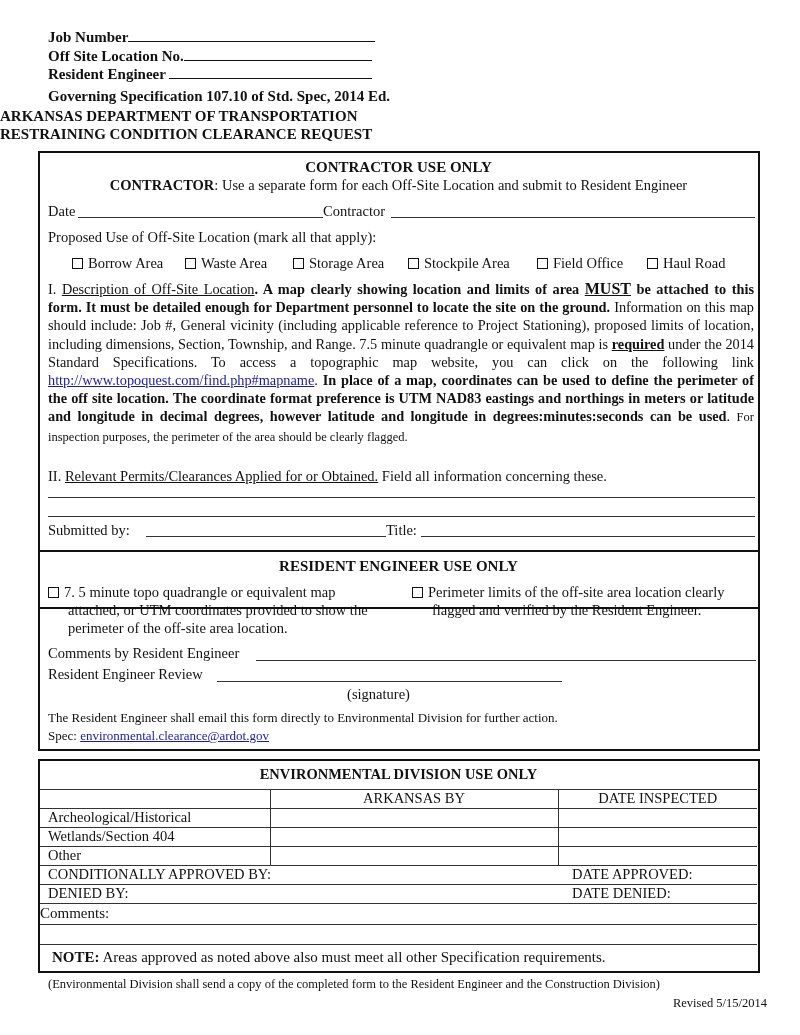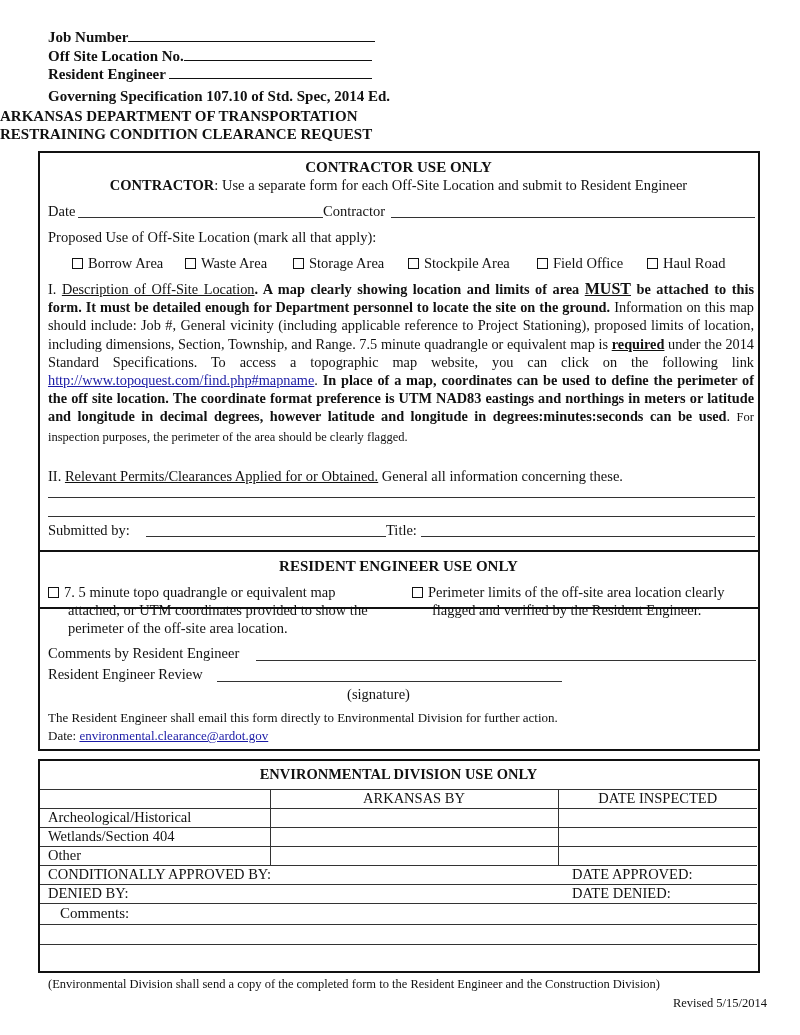--- a/index.html
+++ b/index.html
@@ -57,21 +57,21 @@
   <div class="abs" style="left:253px;top:102px"><span class="cb"></span><span>Storage Area</span></div>
   <div class="abs" style="left:368px;top:102px"><span class="cb"></span><span>Stockpile Area</span></div>
   <div class="abs" style="left:497px;top:102px"><span class="cb"></span><span>Field Office</span></div>
   <div class="abs" style="left:607px;top:102px"><span class="cb"></span><span>Haul Road</span></div>
 
   <div class="para" style="top:127px">
     <span>I.  </span><span class="u">Description of Off-Site Location</span><span class="b">. A map clearly showing location and limits of area </span><span class="small-caps">MUST</span><span class="b"> be attached to this form. It must be detailed enough for Department personnel to locate the site on the ground.</span><span> Information on this map should include:  Job #, General vicinity (including applicable reference to Project Stationing), proposed limits of location, including dimensions, Section, Township, and Range.  7.5 minute quadrangle or equivalent map is </span><span class="b u">required</span><span> under the 2014 Standard Specifications.  To access a topographic map website, you can click on the following link </span><a>http://www.topoquest.com/find.php#mapname</a><span>.  </span><span class="b">In place of a map, coordinates can be used to define the perimeter of the off site location.  The coordinate format preference is UTM NAD83 eastings and northings in meters or latitude and longitude in decimal degrees, however latitude and longitude in degrees:minutes:seconds can be used</span><span>.  </span><span style="font-size:12.5px">For inspection purposes, the perimeter of the area should be clearly flagged.</span>
   </div>
 
   <div class="abs" style="left:8px;top:315px">
-    <span>II. </span><span class="u">Relevant Permits/Clearances Applied for or Obtained.</span><span>  General all information concerning these.</span>
+    <span>II. </span><span class="u">Relevant Permits/Clearances Applied for or Obtained.</span><span>  Field all information concerning these.</span>
   </div>
   <div class="line" style="left:8px;width:707px;top:344px"></div>
   <div class="line" style="left:8px;width:707px;top:363px"></div>
   <div class="abs" style="left:8px;top:369px">Submitted by:</div>
   <div class="line" style="left:106px;width:240px;top:383px"></div>
   <div class="abs" style="left:346px;top:369px">Title:</div>
   <div class="line" style="left:381px;width:334px;top:383px"></div>
 </div>
 
 <div class="box" style="top:550px;height:201px">
@@ -82,21 +82,21 @@
   <div class="abs" style="left:372px;top:31px;width:345px;white-space:normal;line-height:18px;padding-left:20px;text-indent:-20px">
     <span class="cb"></span><span>Perimeter limits of the off-site area location clearly flagged and verified by the Resident Engineer.</span>
   </div>
   <div class="abs" style="left:8px;top:93px">Comments by Resident Engineer</div>
   <div class="line" style="left:216px;width:500px;top:108px"></div>
   <div class="abs" style="left:8px;top:114px">Resident Engineer Review</div>
   <div class="line" style="left:177px;width:345px;top:129px"></div>
   <div class="abs" style="left:0;width:677px;text-align:center;top:134px">(signature)</div>
   <div class="abs" style="left:8px;top:158px;font-size:13px">The Resident Engineer shall email this form directly to Environmental Division for further action.</div>
   <div class="abs" style="left:8px;top:176px;font-size:13px">
-    <span>Date: </span><a>environmental.clearance@ardot.gov</a>
+    <span>Spec: </span><a>environmental.clearance@ardot.gov</a>
   </div>
 </div>
 
 <div class="box" style="top:759px;height:214px">
   <table class="env-table">
     <tbody>
         <tr style="height:28px">
       <td colspan="3" class="sec-title" style="border-top:none;border-left:none;border-right:none">ENVIRONMENTAL DIVISION USE ONLY</td>
     </tr>
     <tr style="height:19px">
@@ -121,23 +121,26 @@
     </tr>
     <tr style="height:19px">
       <td colspan="2" class="caps" style="border-left:none;border-right:none"><span>CONDITIONALLY APPROVED BY:</span></td>
       <td class="caps" style="border-left:none;border-right:none;padding-left:14px"><span>DATE APPROVED:</span></td>
     </tr>
     <tr style="height:19px">
       <td colspan="2" class="caps" style="border-left:none;border-right:none"><span>DENIED BY:</span></td>
       <td class="caps" style="border-left:none;border-right:none;padding-left:14px"><span>DATE DENIED:</span></td>
     </tr>
     <tr style="height:21px">
-      <td colspan="3" style="border-left:none;border-right:none;padding-left:20px;font-size:15px"><span>Comments:</span></td>
+      <td colspan="3" style="border-left:none;border-right:none;padding-left:0;font-size:15px"><span>Comments:</span></td>
     </tr>
     <tr style="height:20px">
       <td colspan="3" style="border-left:none;border-right:none"></td>
+    </tr>
+    <tr style="height:26px">
+      <td colspan="3" style="border:none;font-size:15px;padding-left:12px"><span class="b">NOTE:</span><span>  Areas approved as noted above also must meet all other Specification requirements.</span></td>
     </tr>
   </tbody>
     </table>
 </div>
 
 <div class="abs" style="left:48px;top:977px;font-size:12.5px">(Environmental Division shall send a copy of the completed form to the Resident Engineer and the Construction Division)</div>
 <div class="abs" style="right:33px;top:996px;font-size:12.5px">Revised 5/15/2014</div>
 
 </body></html>

